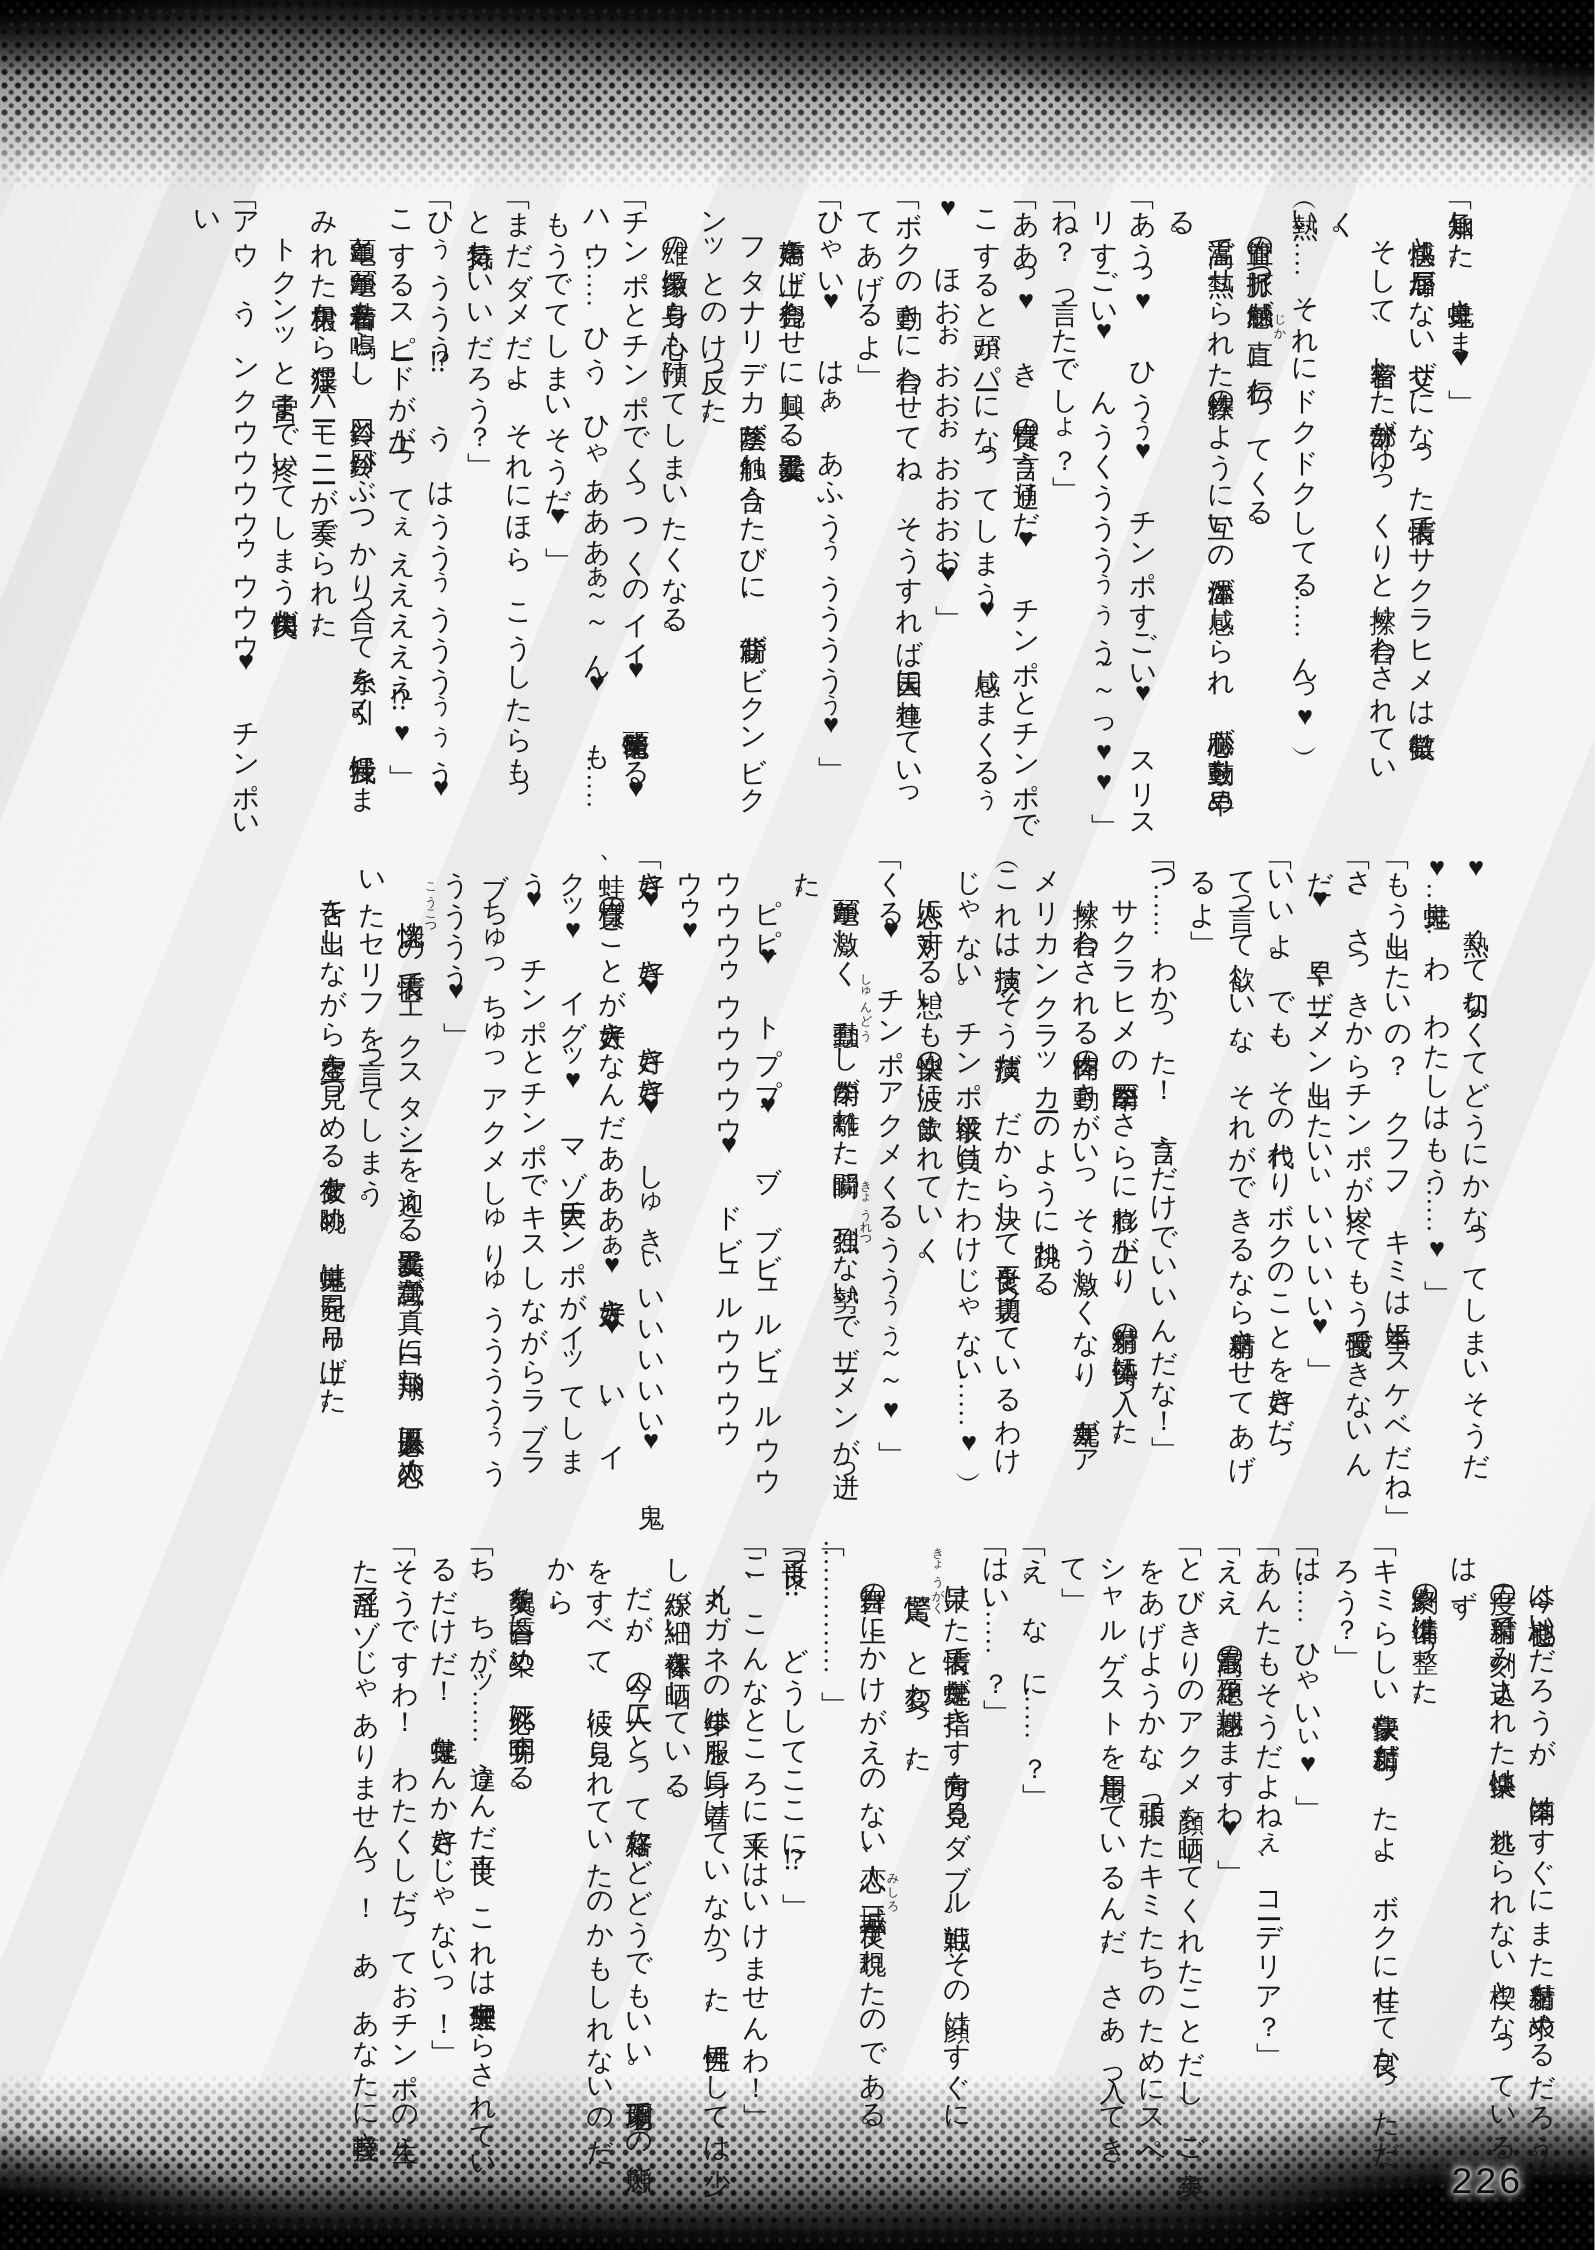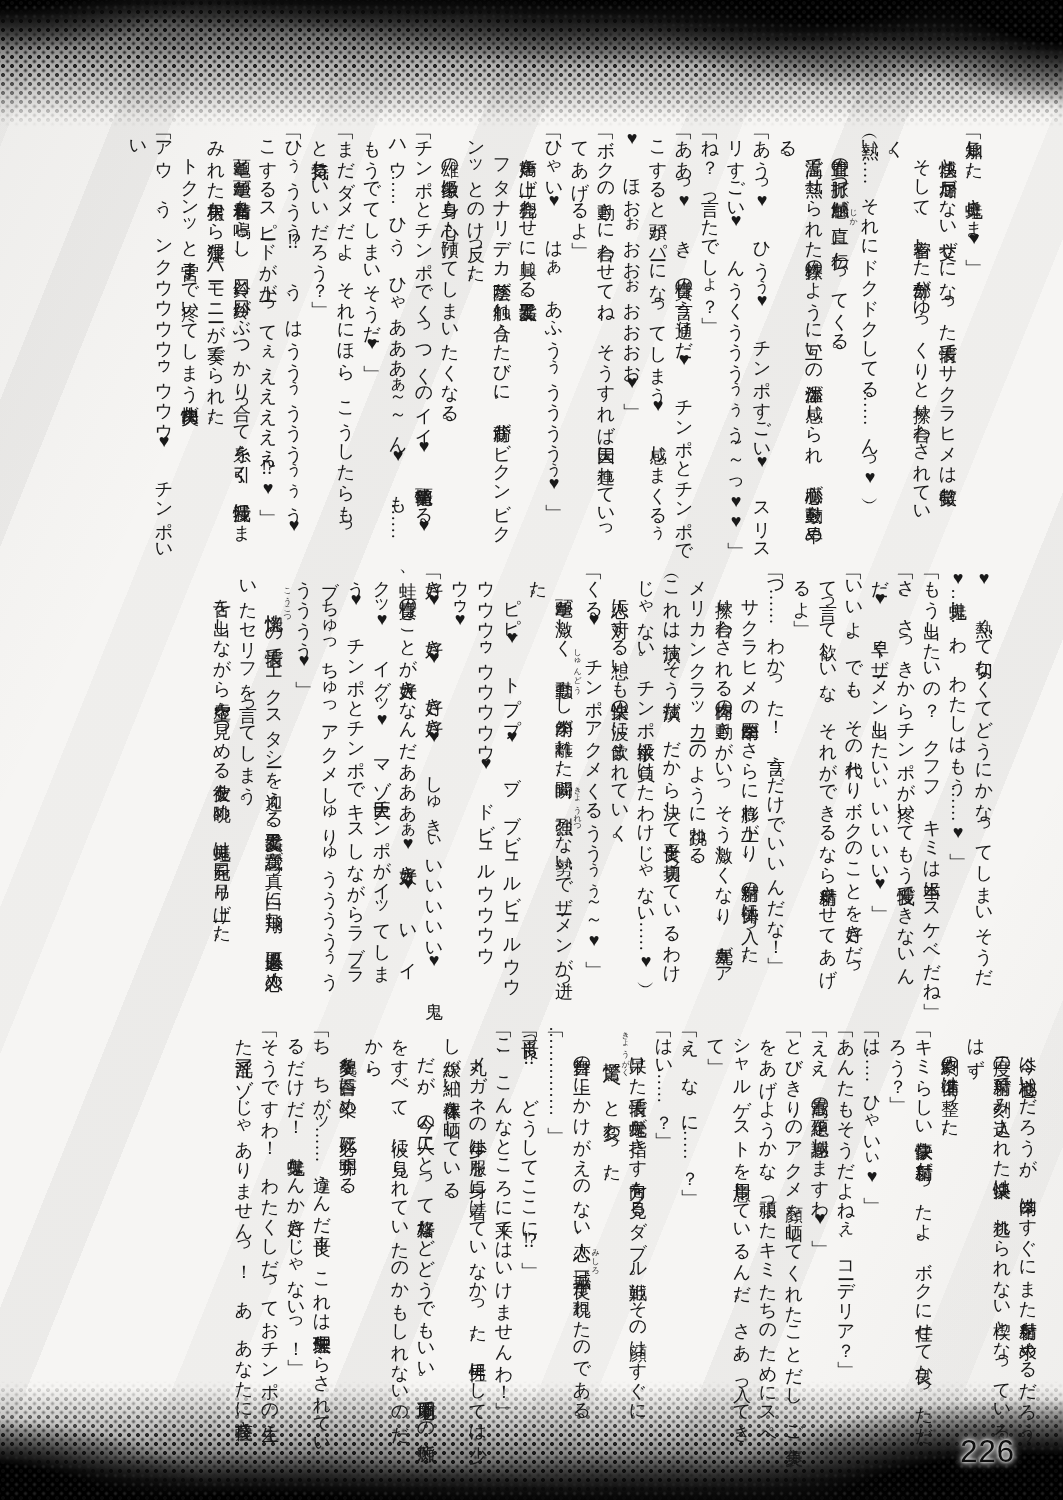--- a/index.html
+++ b/index.html
@@ -82,22 +82,22 @@
   }
   .band-1{top:128px;right:76px;}
   .band-2{top:568px;right:66px;}
   .band-3{top:1026px;right:22px;}
   .line{margin:0;padding:0;}
   ruby{ruby-align:center;}
   rt{font-size:8px;color:#2a2a2a;letter-spacing:0;}
   .page-number{
     position:absolute;z-index:4;
     right:48px;bottom:30px;
-    font-family:Liberation Sans, sans-serif;
-    font-size:31px;letter-spacing:1px;
+    font-family:Liberation Mono, monospace;
+    font-size:25px;letter-spacing:1px;
     color:#0e0e0e;
     text-shadow:0 0 3px #fff,0 0 6px #fff,0 0 10px #fff;
   }
 </style>
 </head>
 <body>
 
 <div class="page">
   <div class="streaks"></div>
 

